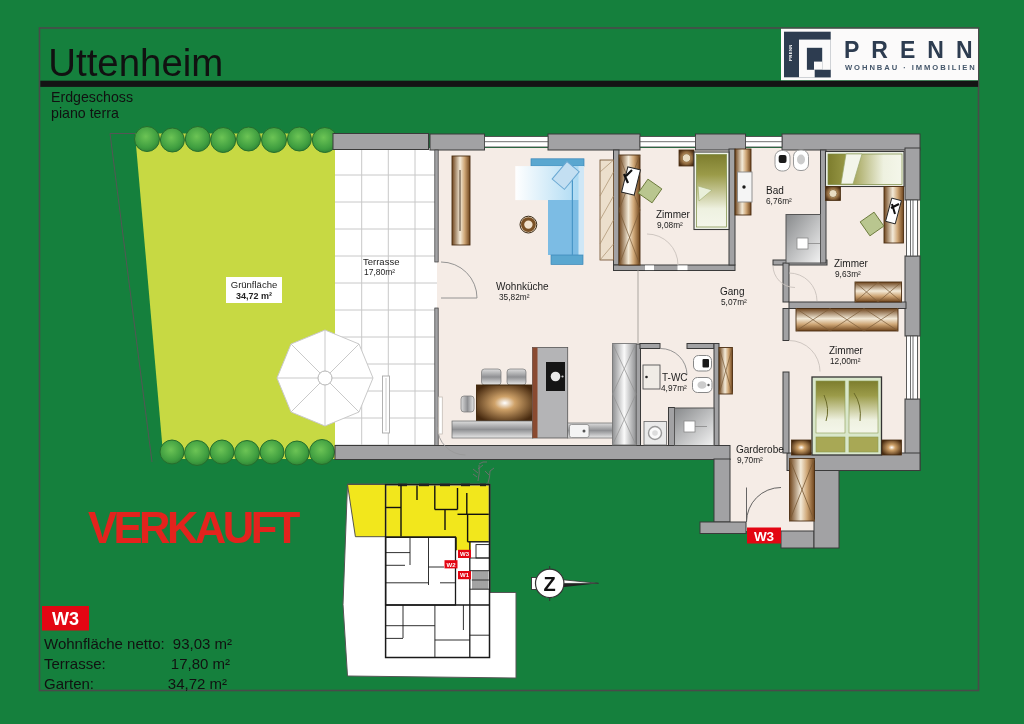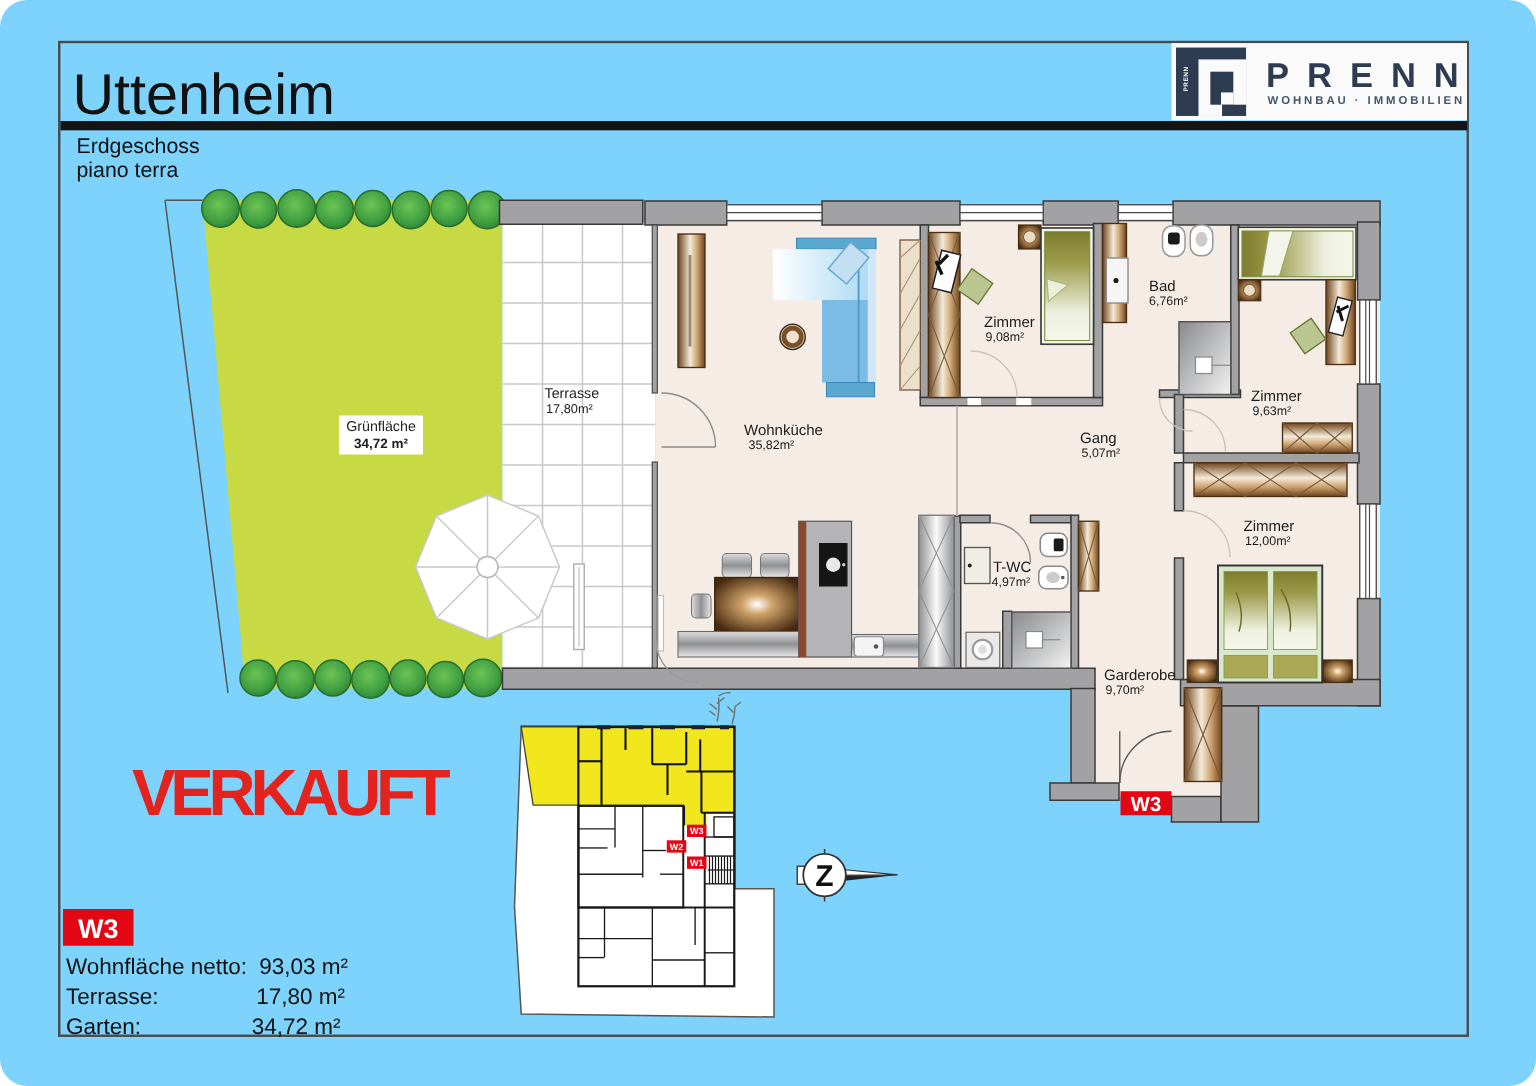--- a/index.html
+++ b/index.html
@@ -1,18 +1,18 @@
 <!DOCTYPE html>
 <html><head>
 <meta charset="utf-8">
 <style>
   html,body{margin:0;padding:0;background:#ffffff;}
   *{box-sizing:border-box;}
-  .page{position:relative;width:1024px;height:724px;background:#7dd3fc;overflow:hidden;
-        font-family:"Liberation Sans", sans-serif;border-radius:18px;}
+  .page{position:relative;width:1024px;height:724px;background:#15803d;overflow:hidden;
+        font-family:"Liberation Sans", sans-serif;}
   svg{position:absolute;left:0;top:0;}
   text{font-family:"Liberation Sans", sans-serif;}
 </style>
 </head>
 <body>
 <div class="page">
 <svg width="1024" height="724" viewBox="0 0 1024 724">
 <defs>
   <linearGradient id="wood" x1="0" y1="0" x2="1" y2="0">
     <stop offset="0" stop-color="#6e441c"></stop>

